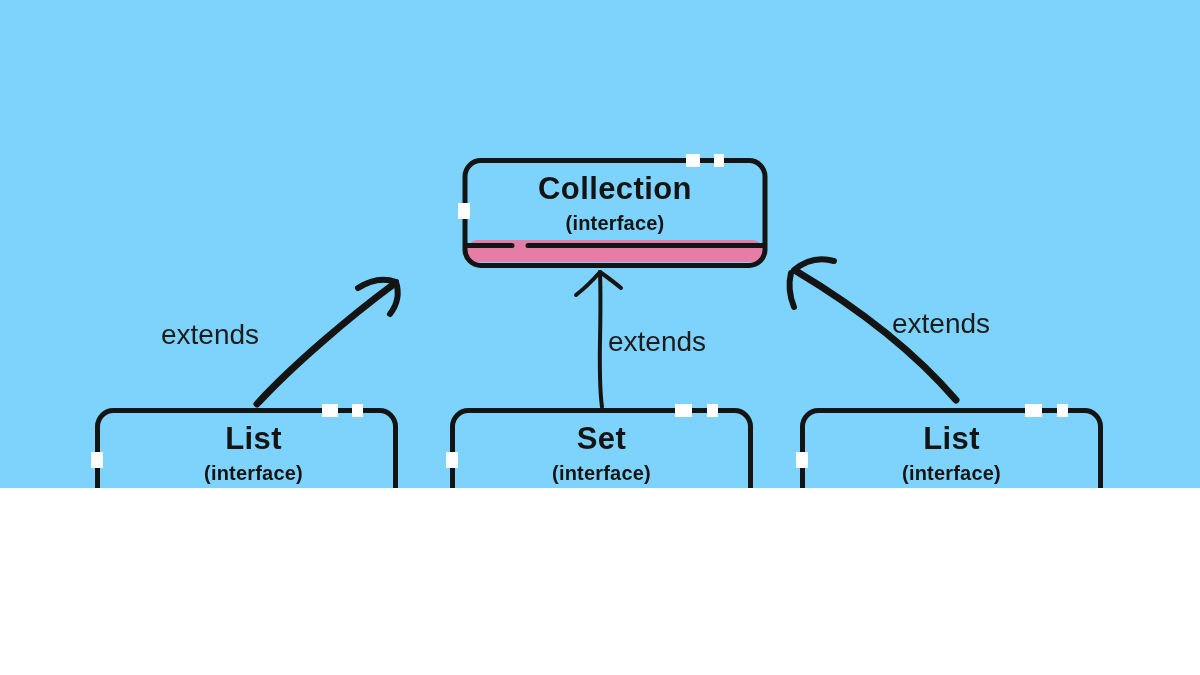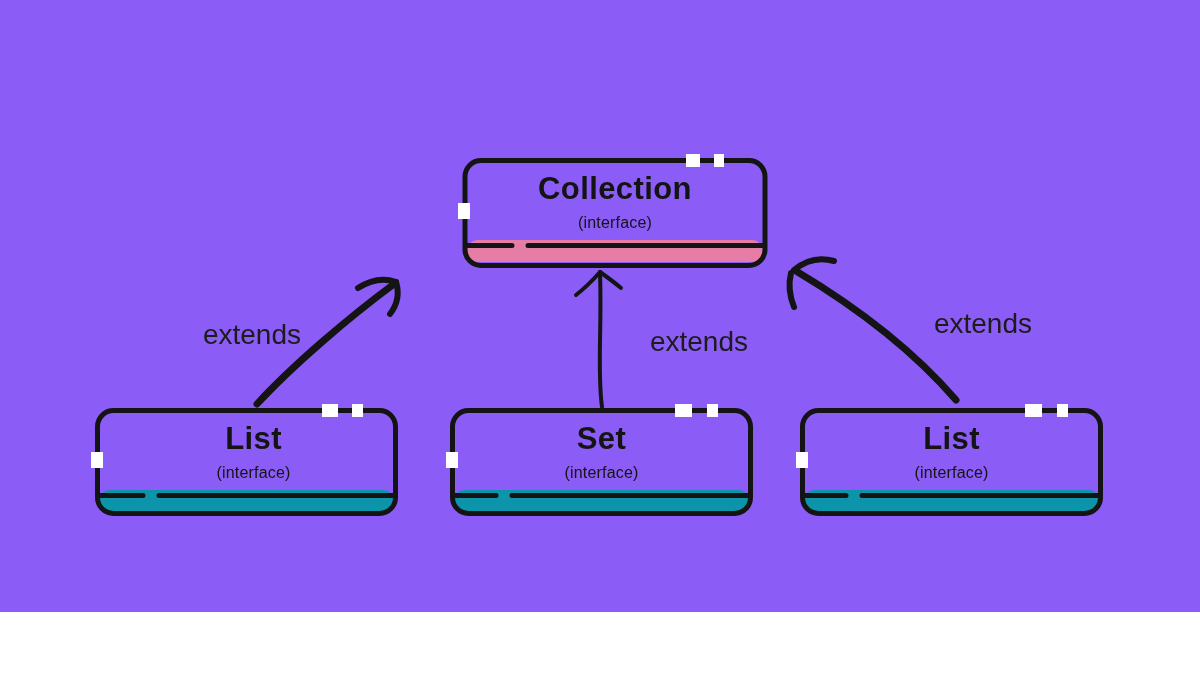--- a/index.html
+++ b/index.html
@@ -1,20 +1,20 @@
 <!DOCTYPE html>
 <html><head>
 <meta charset="utf-8">
 <style>
   html,body{margin:0;padding:0;background:#ffffff;}
   #canvas{
     position:relative;
     width:1200px;
-    height:612px;
-    background:#8b5cf6;
+    height:488px;
+    background:#7dd3fc;
     overflow:hidden;
     font-family:"Liberation Sans", sans-serif;
   }
   #diagram-svg{position:absolute;left:0;top:0;}
   .node-label{
     position:absolute;
     display:flex;
     flex-direction:column;
     align-items:center;
     justify-content:center;
@@ -22,30 +22,30 @@
     color:#141414;
     pointer-events:none;
   }
   .node-title{
     font-size:31px;
     font-weight:700;
     letter-spacing:0.4px;
     line-height:36px;
   }
   .node-sub{
-    font-size:16px;
-    font-weight:400;
+    font-size:20px;
+    font-weight:700;
     letter-spacing:0.2px;
     line-height:26px;
     margin-top:3px;
   }
   .edge-label{
     position:absolute;
     width:140px;
-    text-align:right;
+    text-align:left;
     font-size:28px;
     font-weight:400;
     color:#1c1c1c;
     line-height:34px;
     pointer-events:none;
   }
   #edge-label-list{left:161px;top:318px;}
   #edge-label-set{left:608px;top:325px;}
   #edge-label-queue{left:892px;top:307px;}
   #label-collection{left:462px;top:160px;width:306px;height:86px;}

